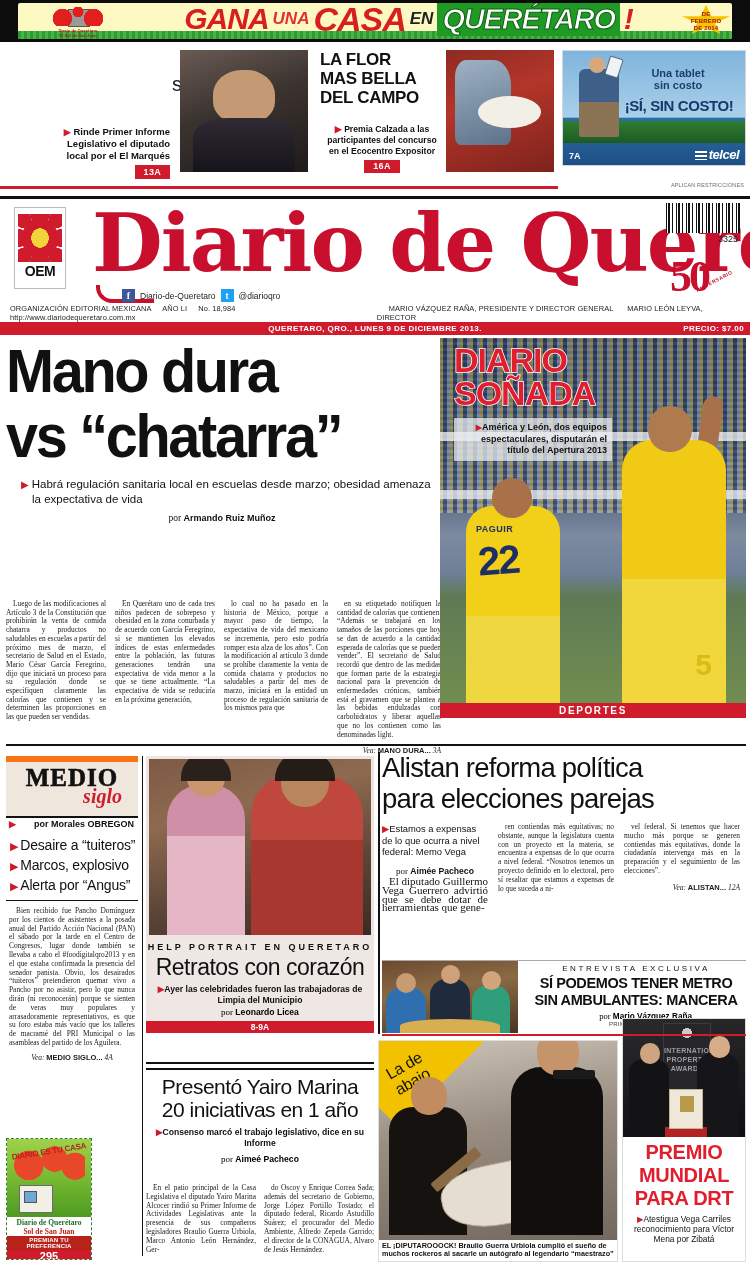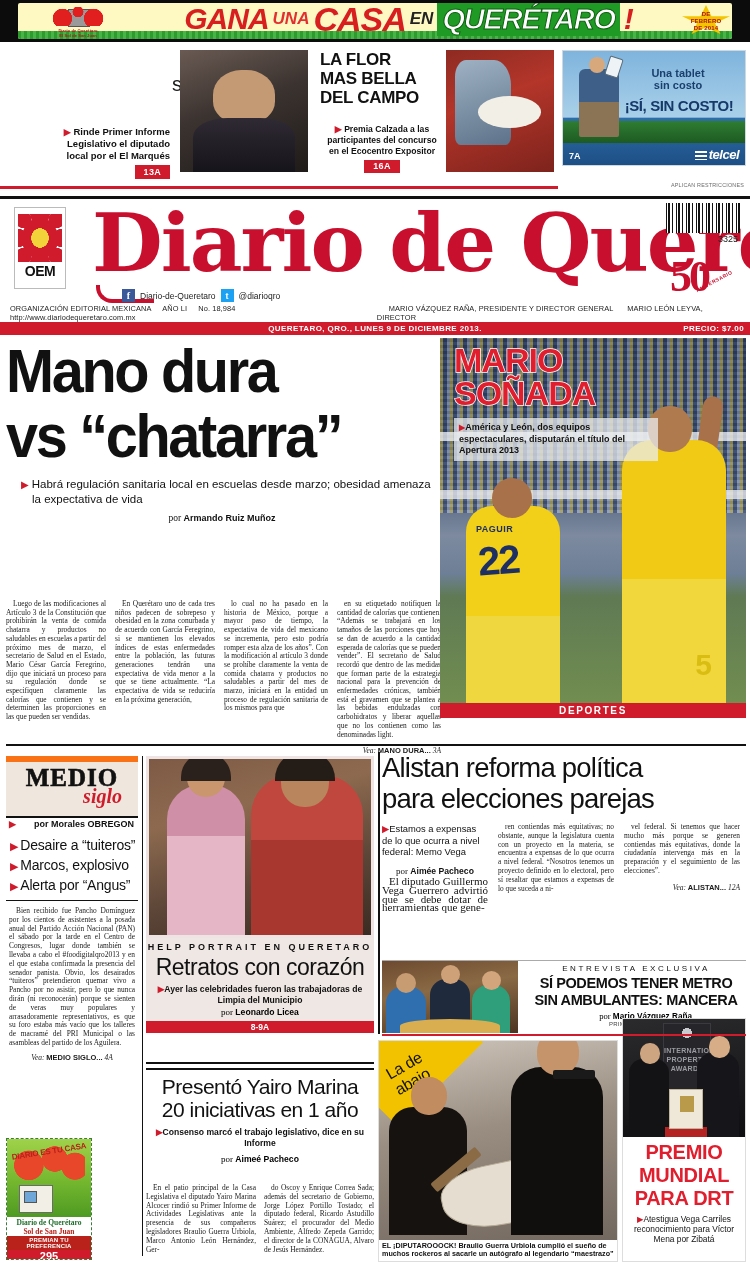--- a/index.html
+++ b/index.html
@@ -357,23 +357,23 @@
   .sports .arm {
     position: absolute; right: 30px; top: 58px; width: 20px; height: 120px;
     background: #a8714a; border-radius: 10px; transform: rotate(8deg);
   }
   .sp-title {
     position: absolute; left: 14px; top: 6px; color: #e01e2d; font-size: 34px;
     font-weight: 900; line-height: 33px; letter-spacing: -1px;
     -webkit-text-stroke: 1.5px #ffffff; paint-order: stroke fill;
   }
   .sp-deck {
-    position: absolute; left: 14px; top: 80px; width: 204px;
+    position: absolute; left: 14px; top: 80px; width: 158px;
     background: rgba(235,237,240,.74); padding: 4px 5px;
-    font-size: 9px; line-height: 11.5px; color: #111; font-weight: 600;
+    font-size: 9px; line-height: 11.5px; color: #111; font-weight: 600; text-align: right;
   }
   .sp-deck .bt { color: #cf1b2b; font-size: 8px; }
   .sp-tag {
     position: absolute; left: 0; bottom: 0; width: 306px; height: 15px;
     background: #cf1b2b; color: #fff; font-size: 10px; font-weight: bold;
     letter-spacing: 1.6px; display: flex; align-items: center; justify-content: center;
   }
 
   
   .medio {
@@ -891,21 +891,21 @@
     <div class="tier" style="top:152px;"></div>
     <div class="arm"></div>
     <div class="p1">
       <div class="nm">PAGUIR</div>
       <div class="num">22</div>
     </div>
     <div class="p2">
       <div class="five">5</div>
     </div>
     <div class="sp-title">
-      <div>MARIO</div>
+      <div>DIARIO</div>
       <div>SOÑADA</div>
     </div>
     <div class="sp-deck">
       <span class="bt">▶</span><span>América y León, dos equipos espectaculares, disputarán el título del Apertura 2013</span>
     </div>
     <div class="sp-tag">DEPORTES</div>
   </div>
 
   <div class="medio">
     <div class="medio-logo">

